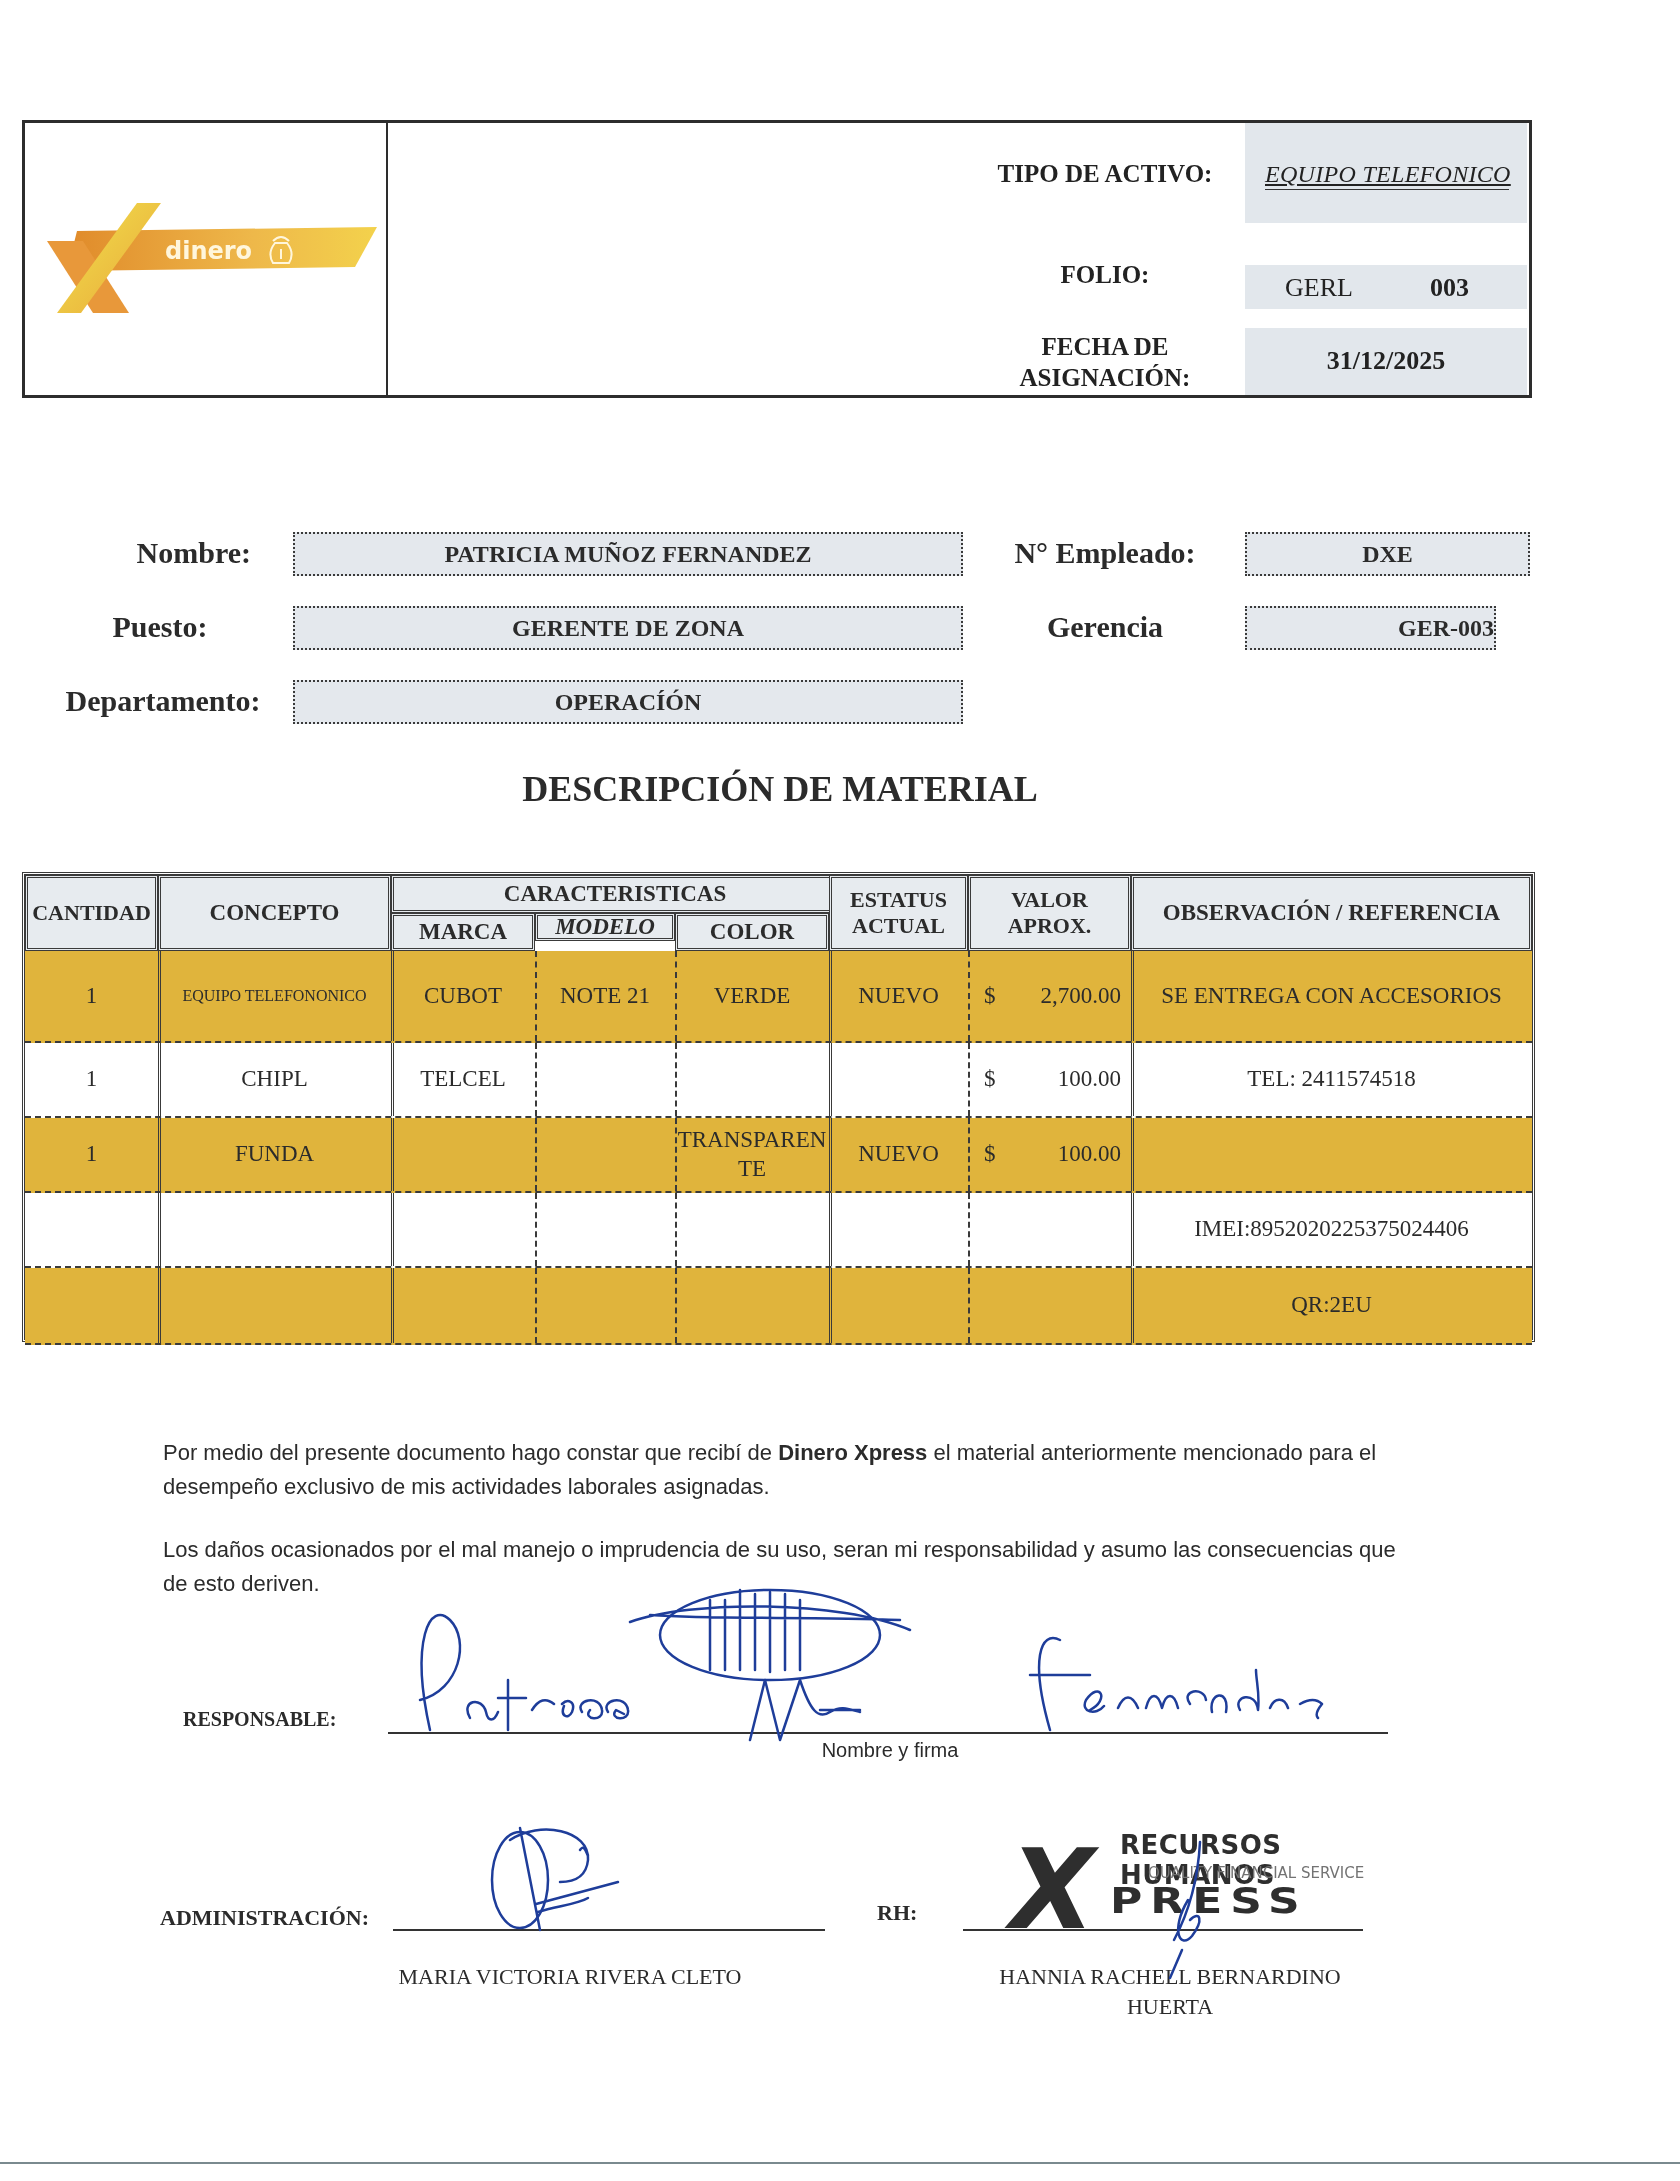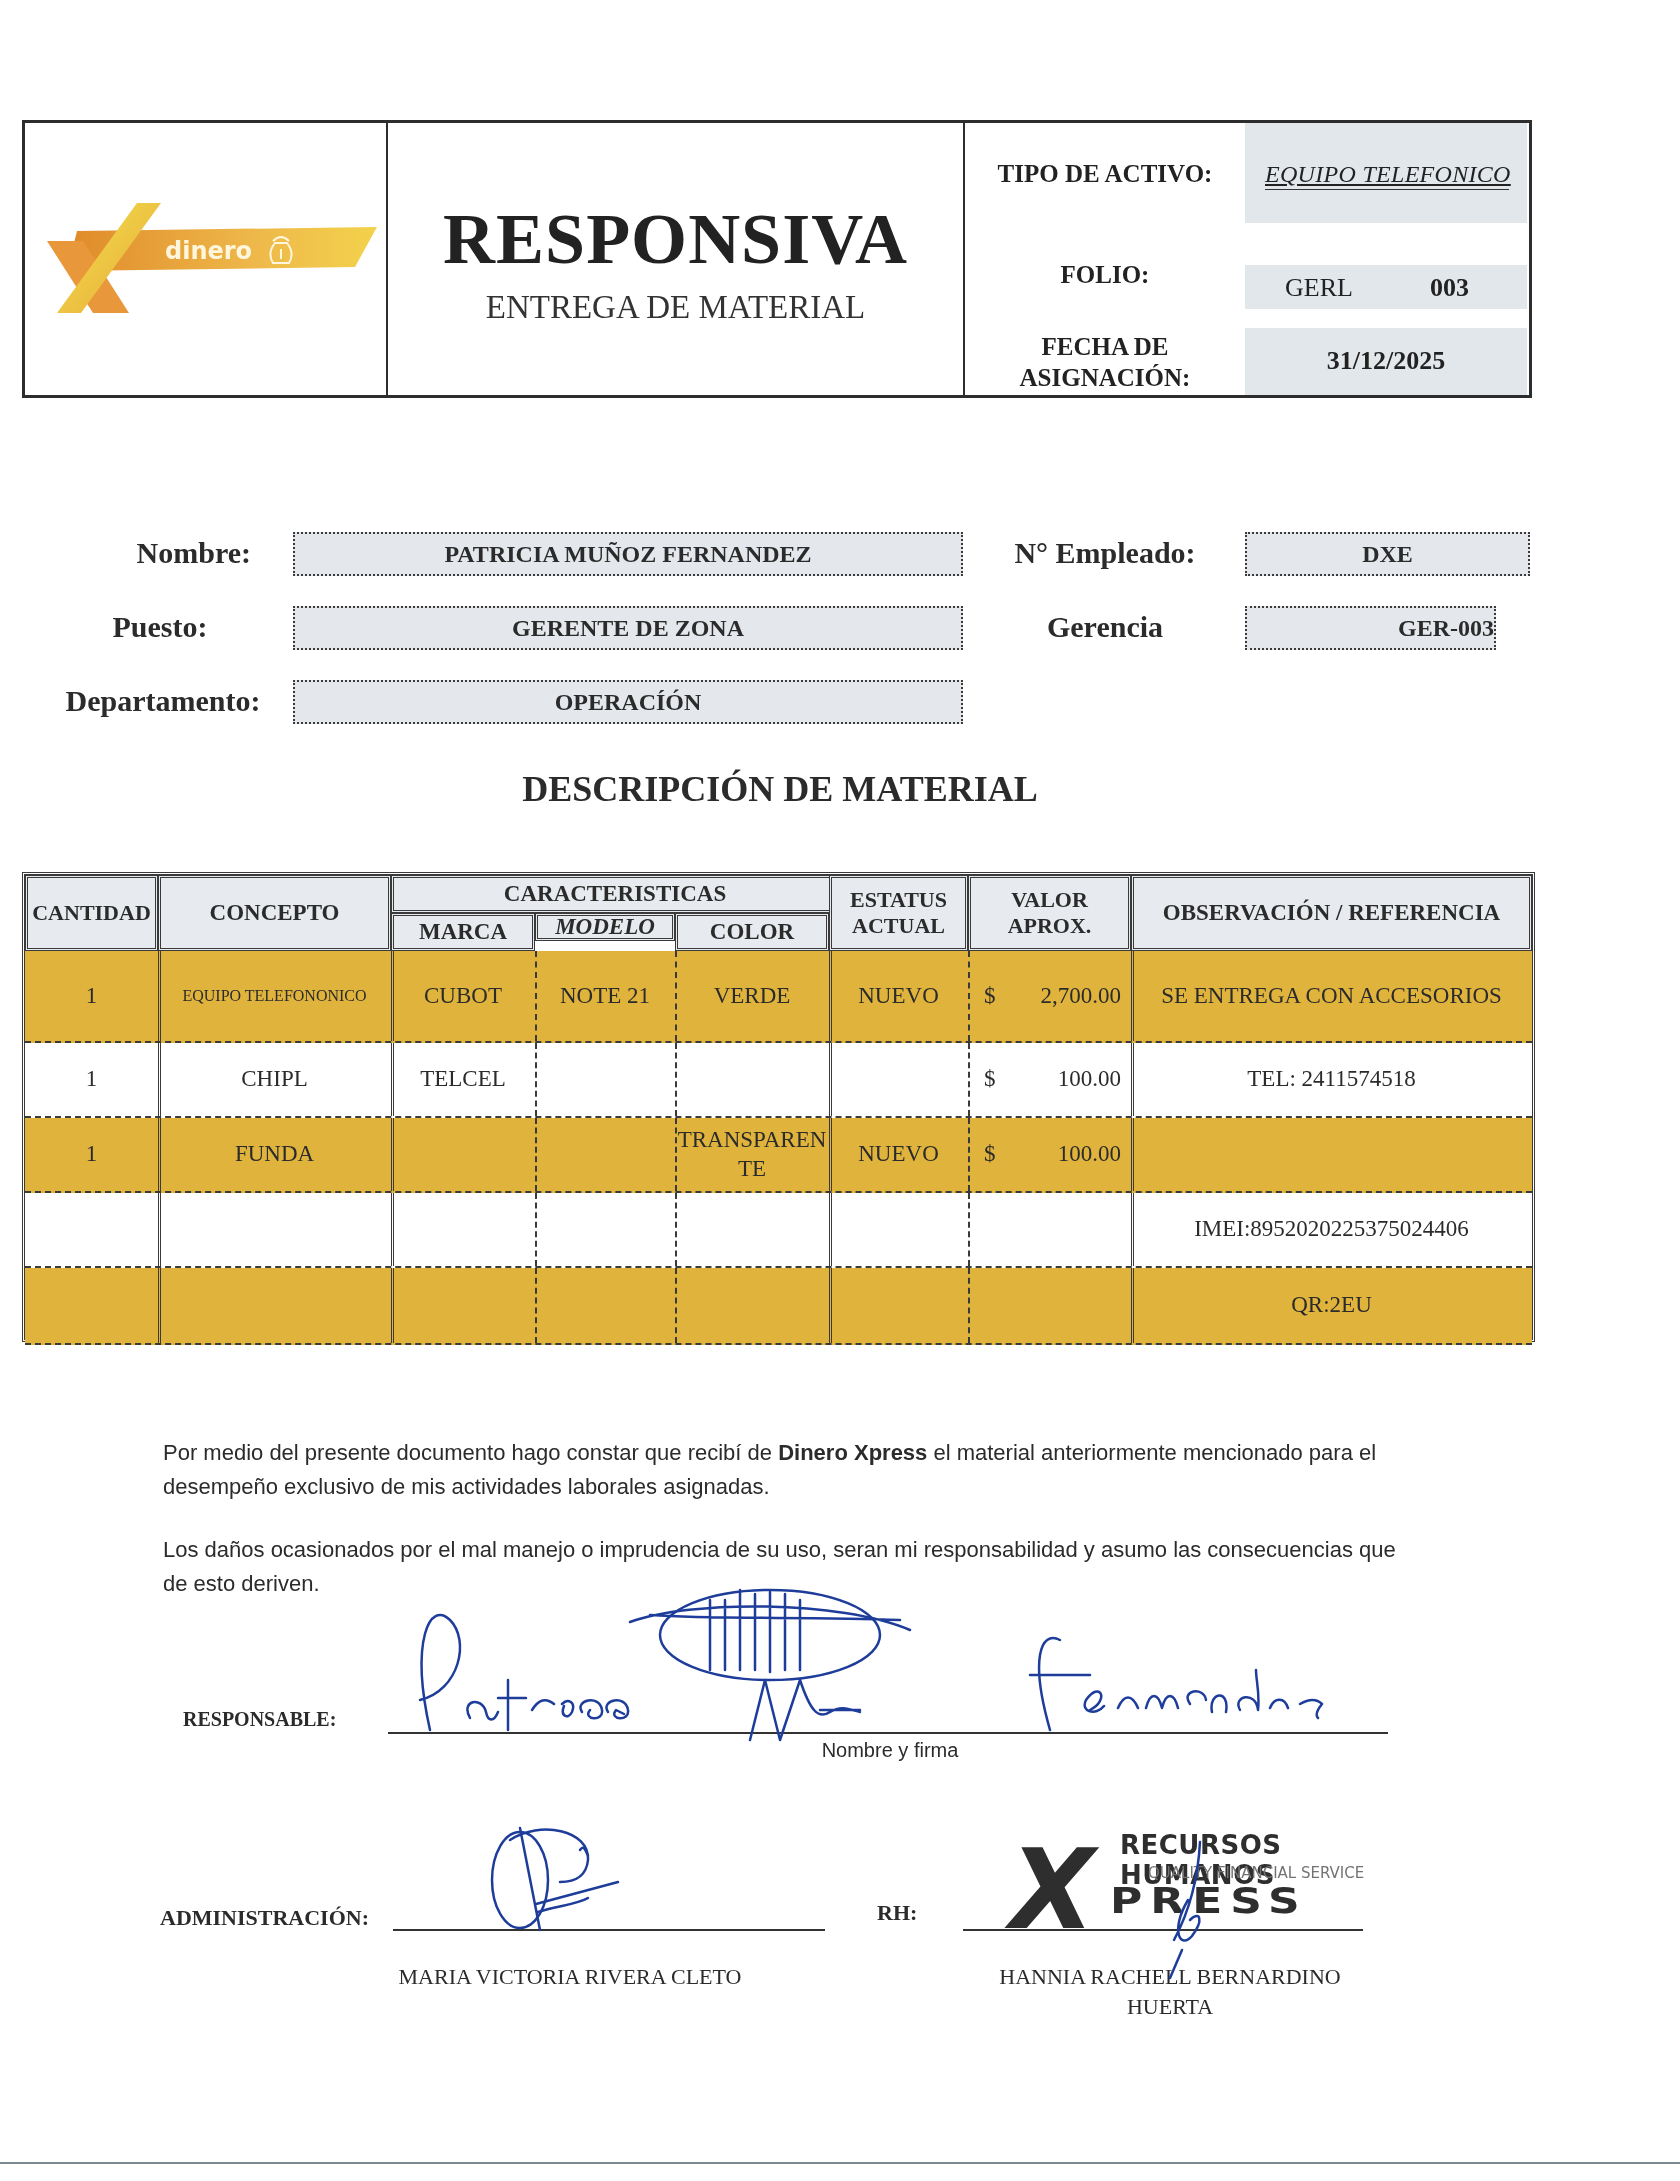--- a/index.html
+++ b/index.html
@@ -82,24 +82,20 @@
       <polygon points="10,40 46,40 92,112 56,112" fill="#e8983a"></polygon>
       <polygon points="100,2 124,2 44,112 20,112" fill="url(#gX)"></polygon>
       <text x="128" y="58" font-family="DejaVu Sans, sans-serif" font-weight="bold" font-size="24" fill="#fff6dc">dinero</text>
       <g stroke="#fff6dc" stroke-width="2" fill="none">
         <path d="M236,40 q8,-8 16,0 M238,42 q-8,10 -2,20 h16 q6,-10 -2,-20 Z"></path>
         <path d="M244,48 v10"></path>
       </g>
     </svg>
   </div>
 
-  <div id="title-cell" class="abs">
-    <div id="doc-title" class="abs">RESPONSIVA</div>
-    <div id="doc-subtitle" class="abs">ENTREGA DE MATERIAL</div>
-  </div>
 
   <div class="hdr-label" style="left:940px;top:37px;">TIPO DE ACTIVO:</div>
   <div id="tipo-value" class="hdr-value">
     <span>EQUIPO TELEFONICO</span>
     <div class="ul-ext"></div>
   </div>
 
   <div class="hdr-label" style="left:940px;top:138px;">FOLIO:</div>
   <div id="folio-value" class="hdr-value">
     <span id="folio-prefix">GERL</span>

